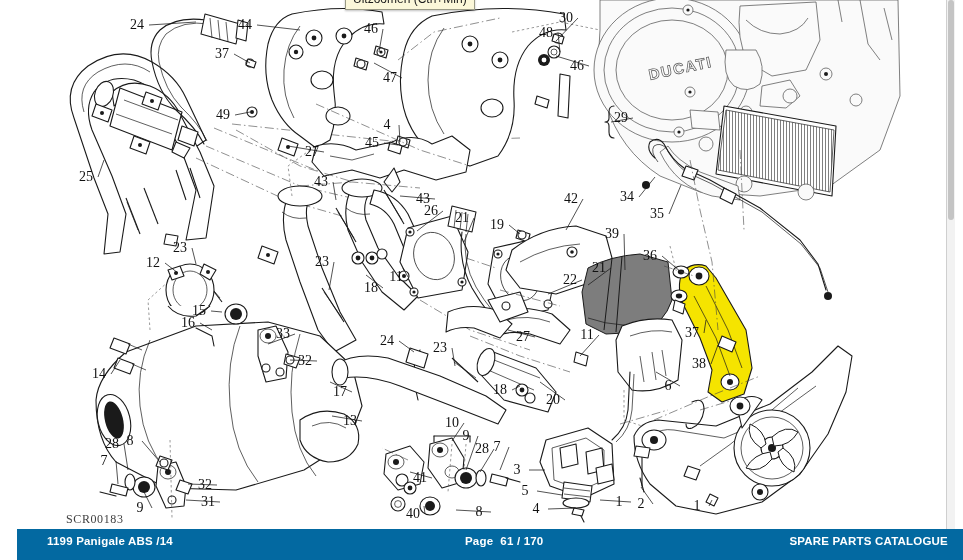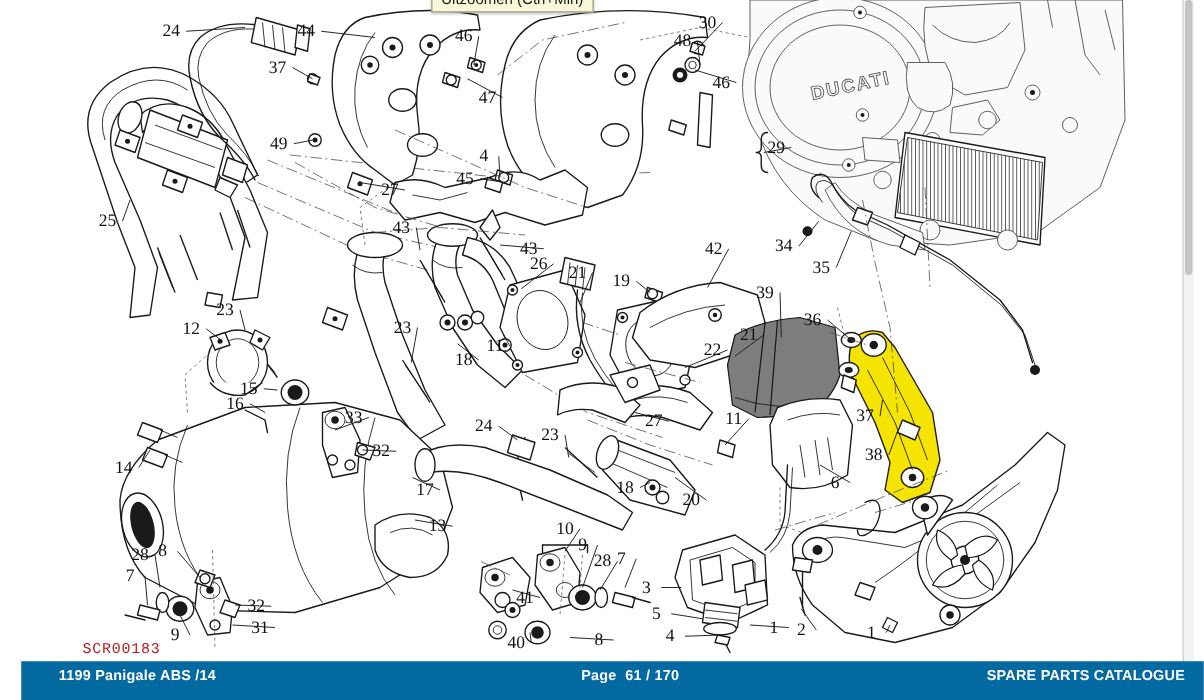--- a/index.html
+++ b/index.html
@@ -33,22 +33,22 @@
           background:#0369a1;color:#ffffff;}
   #footer .ft{position:absolute;top:6px;font-size:11.5px;font-weight:bold;
               letter-spacing:.2px;white-space:nowrap;}
   #ft-model{left:30px;}
   #ft-page{left:448px;}
   #ft-page .pnum{margin-left:7px;}
   #ft-right{right:32px;margin-left:16px;}
 
   
   #code{position:absolute;left:66px;top:512px;font-size:12px;
-        color:#b91c1c;letter-spacing:.6px;
-        font-family:Liberation Mono, monospace;}
+        color:#404040;letter-spacing:.6px;
+        font-family:Liberation Serif, serif;}
 
   
   .cal{font-family:"Liberation Serif",serif;font-size:14px;fill:#111;}
 </style>
 </head>
 <body>
 
 <div id="viewer">
 
   <div id="page">

